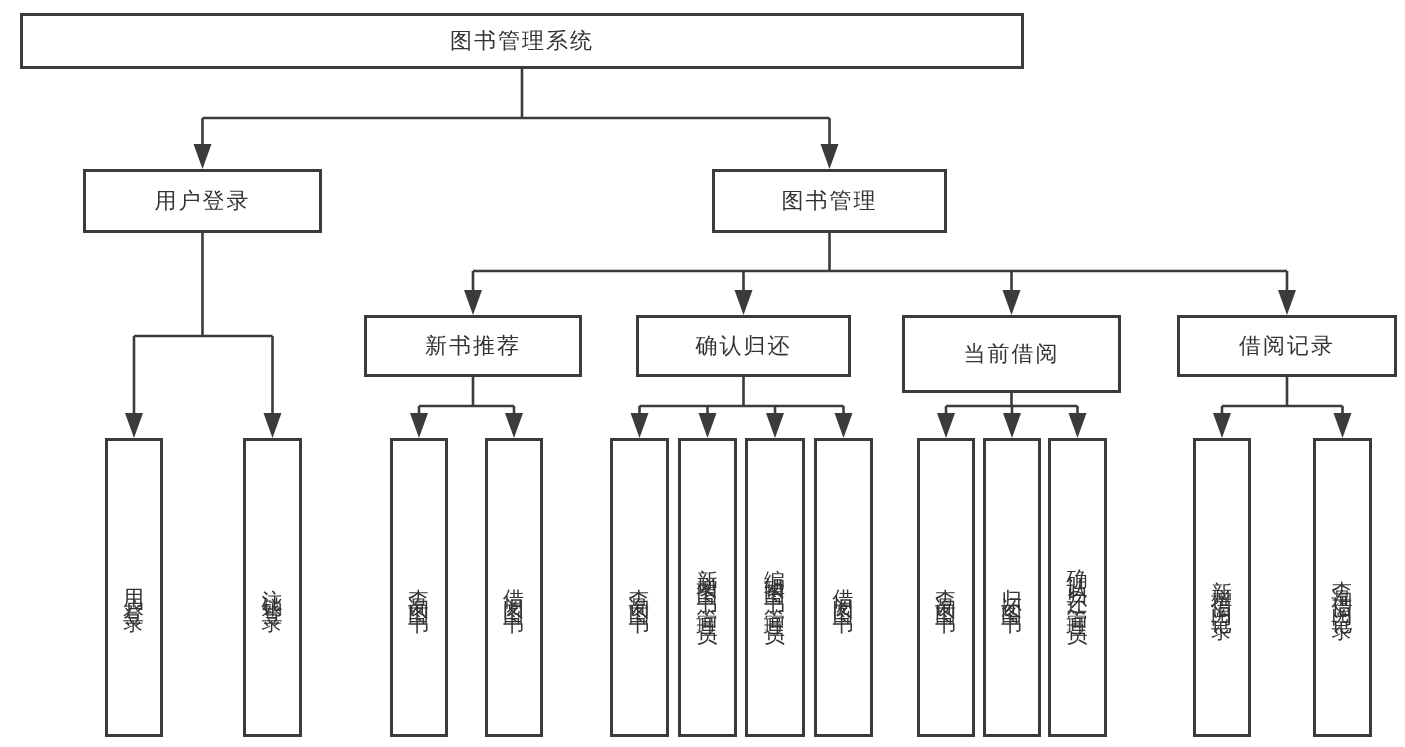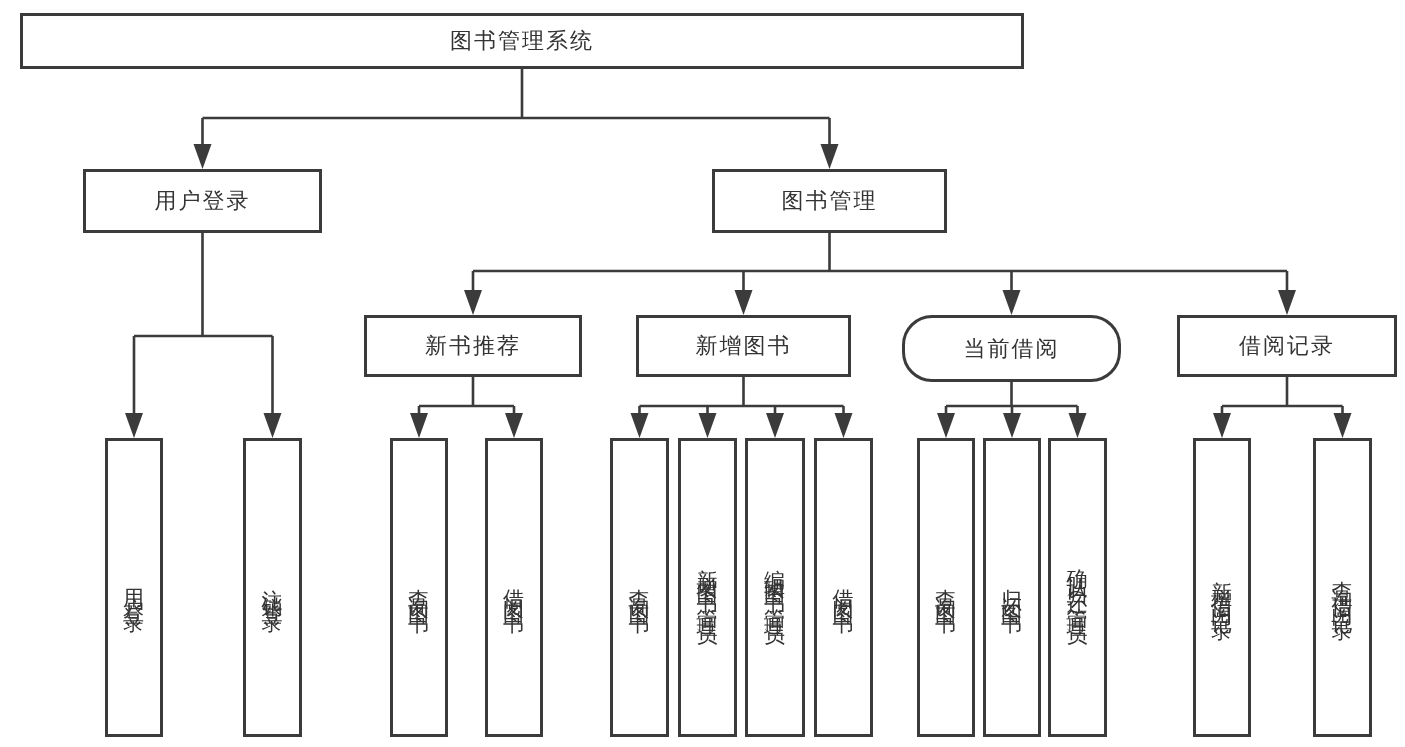--- a/index.html
+++ b/index.html
@@ -73,23 +73,23 @@
     <span>用户登录</span>
   </div>
   <div class="box hbox" style="left:364px;top:315px;width:218px;height:62px;">
     <span>新书推荐</span>
   </div>
 
   <div class="box hbox" style="left:712px;top:169px;width:235px;height:64px;">
     <span>图书管理</span>
   </div>
   <div class="box hbox" style="left:636px;top:315px;width:215px;height:62px;">
-    <span>新增图书</span>
+    <span>确认归还</span>
   </div>
-  <div class="box hbox" style="left:902px;top:315px;width:219px;height:67px;border-radius:30px;">
+  <div class="box hbox" style="left:902px;top:315px;width:219px;height:78px;">
     <span>当前借阅</span>
   </div>
   <div class="box hbox" style="left:1177px;top:315px;width:220px;height:62px;">
     <span>借阅记录</span>
   </div>
 
   <div class="box vbox" style="left:105px;top:438px;width:58px;height:299px;">
     <span class="vtext">用户登录</span>
   </div>
   <div class="box vbox" style="left:243px;top:438px;width:59px;height:299px;">

